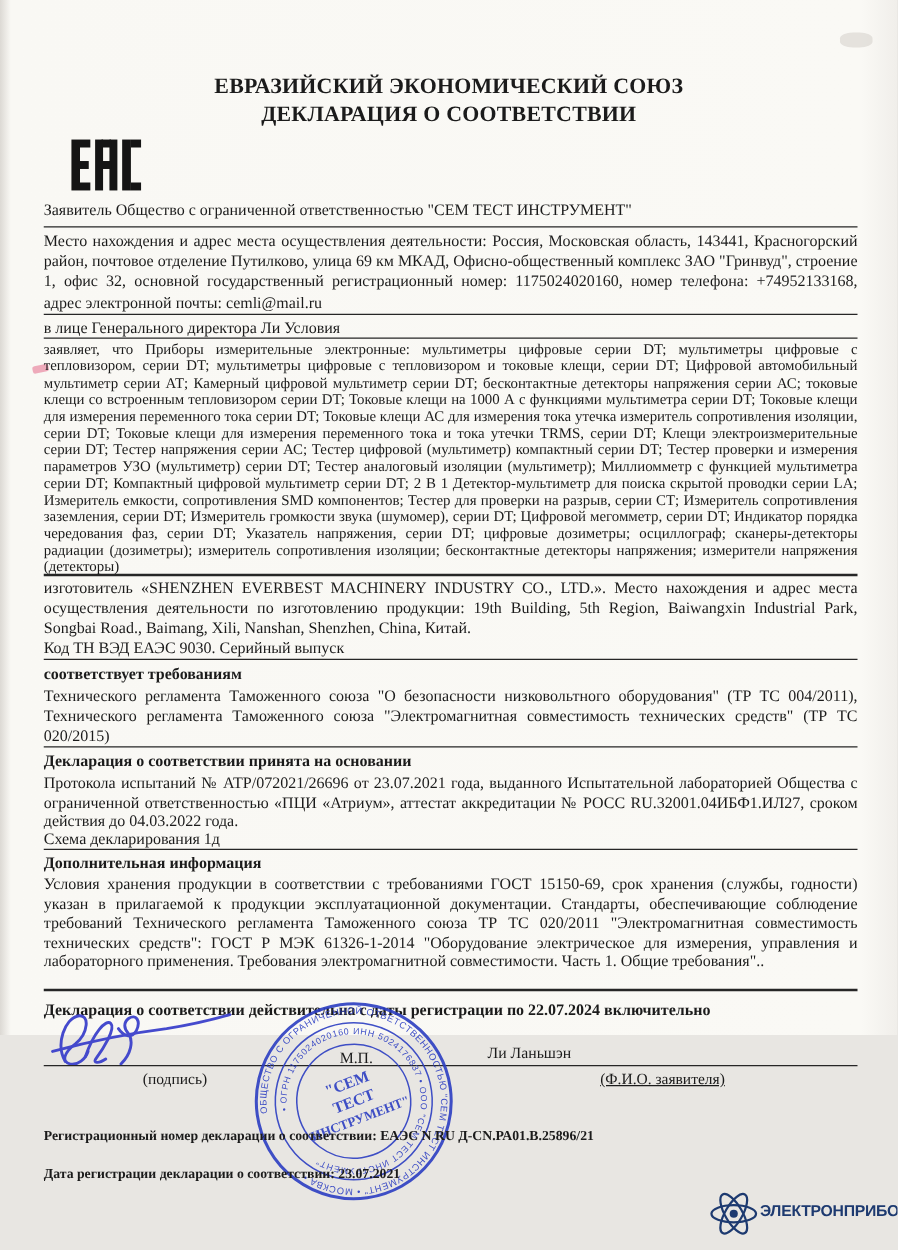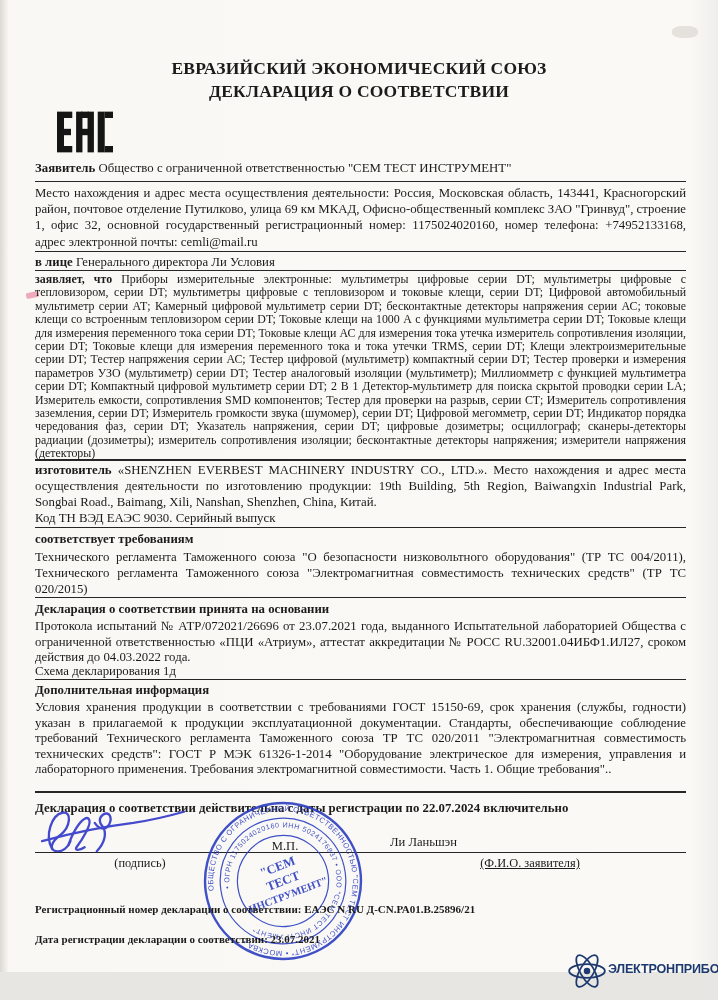--- a/index.html
+++ b/index.html
@@ -1,24 +1,24 @@
 <!DOCTYPE html>
 <html><head>
 <meta charset="utf-8">
 <style>
   html,body{margin:0;padding:0;}
   body{width:718px;height:1000px;overflow:hidden;background:#e8e6e2;}
   .page{
-    position:relative;width:718px;height:972px;
+    position:relative;width:718px;height:828px;
     background:linear-gradient(90deg,#dcd9d4 0,#f9f8f4 1.2%,#faf9f5 96%,#f0eeea 100%);
     font-family:"Liberation Serif","DejaVu Serif",serif;
     color:#1b1b1b;font-size:12.8px;
   }
   .abs{position:absolute;}
-  .b{font-weight:bold;margin-top:44px;}
+  .b{font-weight:normal;margin-top:44px;}
   .just{text-align:justify;}
   .rule{position:absolute;left:35px;width:651px;height:1.4px;background:#262626;}
   .rule.thick{height:2px;}
   .title{position:absolute;top:57px;left:0;width:718px;text-align:center;
          font-size:17.5px;font-weight:bold;line-height:23px;letter-spacing:.2px;}
   .sec{position:absolute;left:35px;width:651px;line-height:16.2px;}
   .products{font-size:11.9px;line-height:13.4px;}
   .heading{font-weight:bold;}
   .eac{position:absolute;left:57px;top:99px;width:56px;height:66px;}
   .stamp{position:absolute;left:202px;top:800px;width:162px;height:162px;

